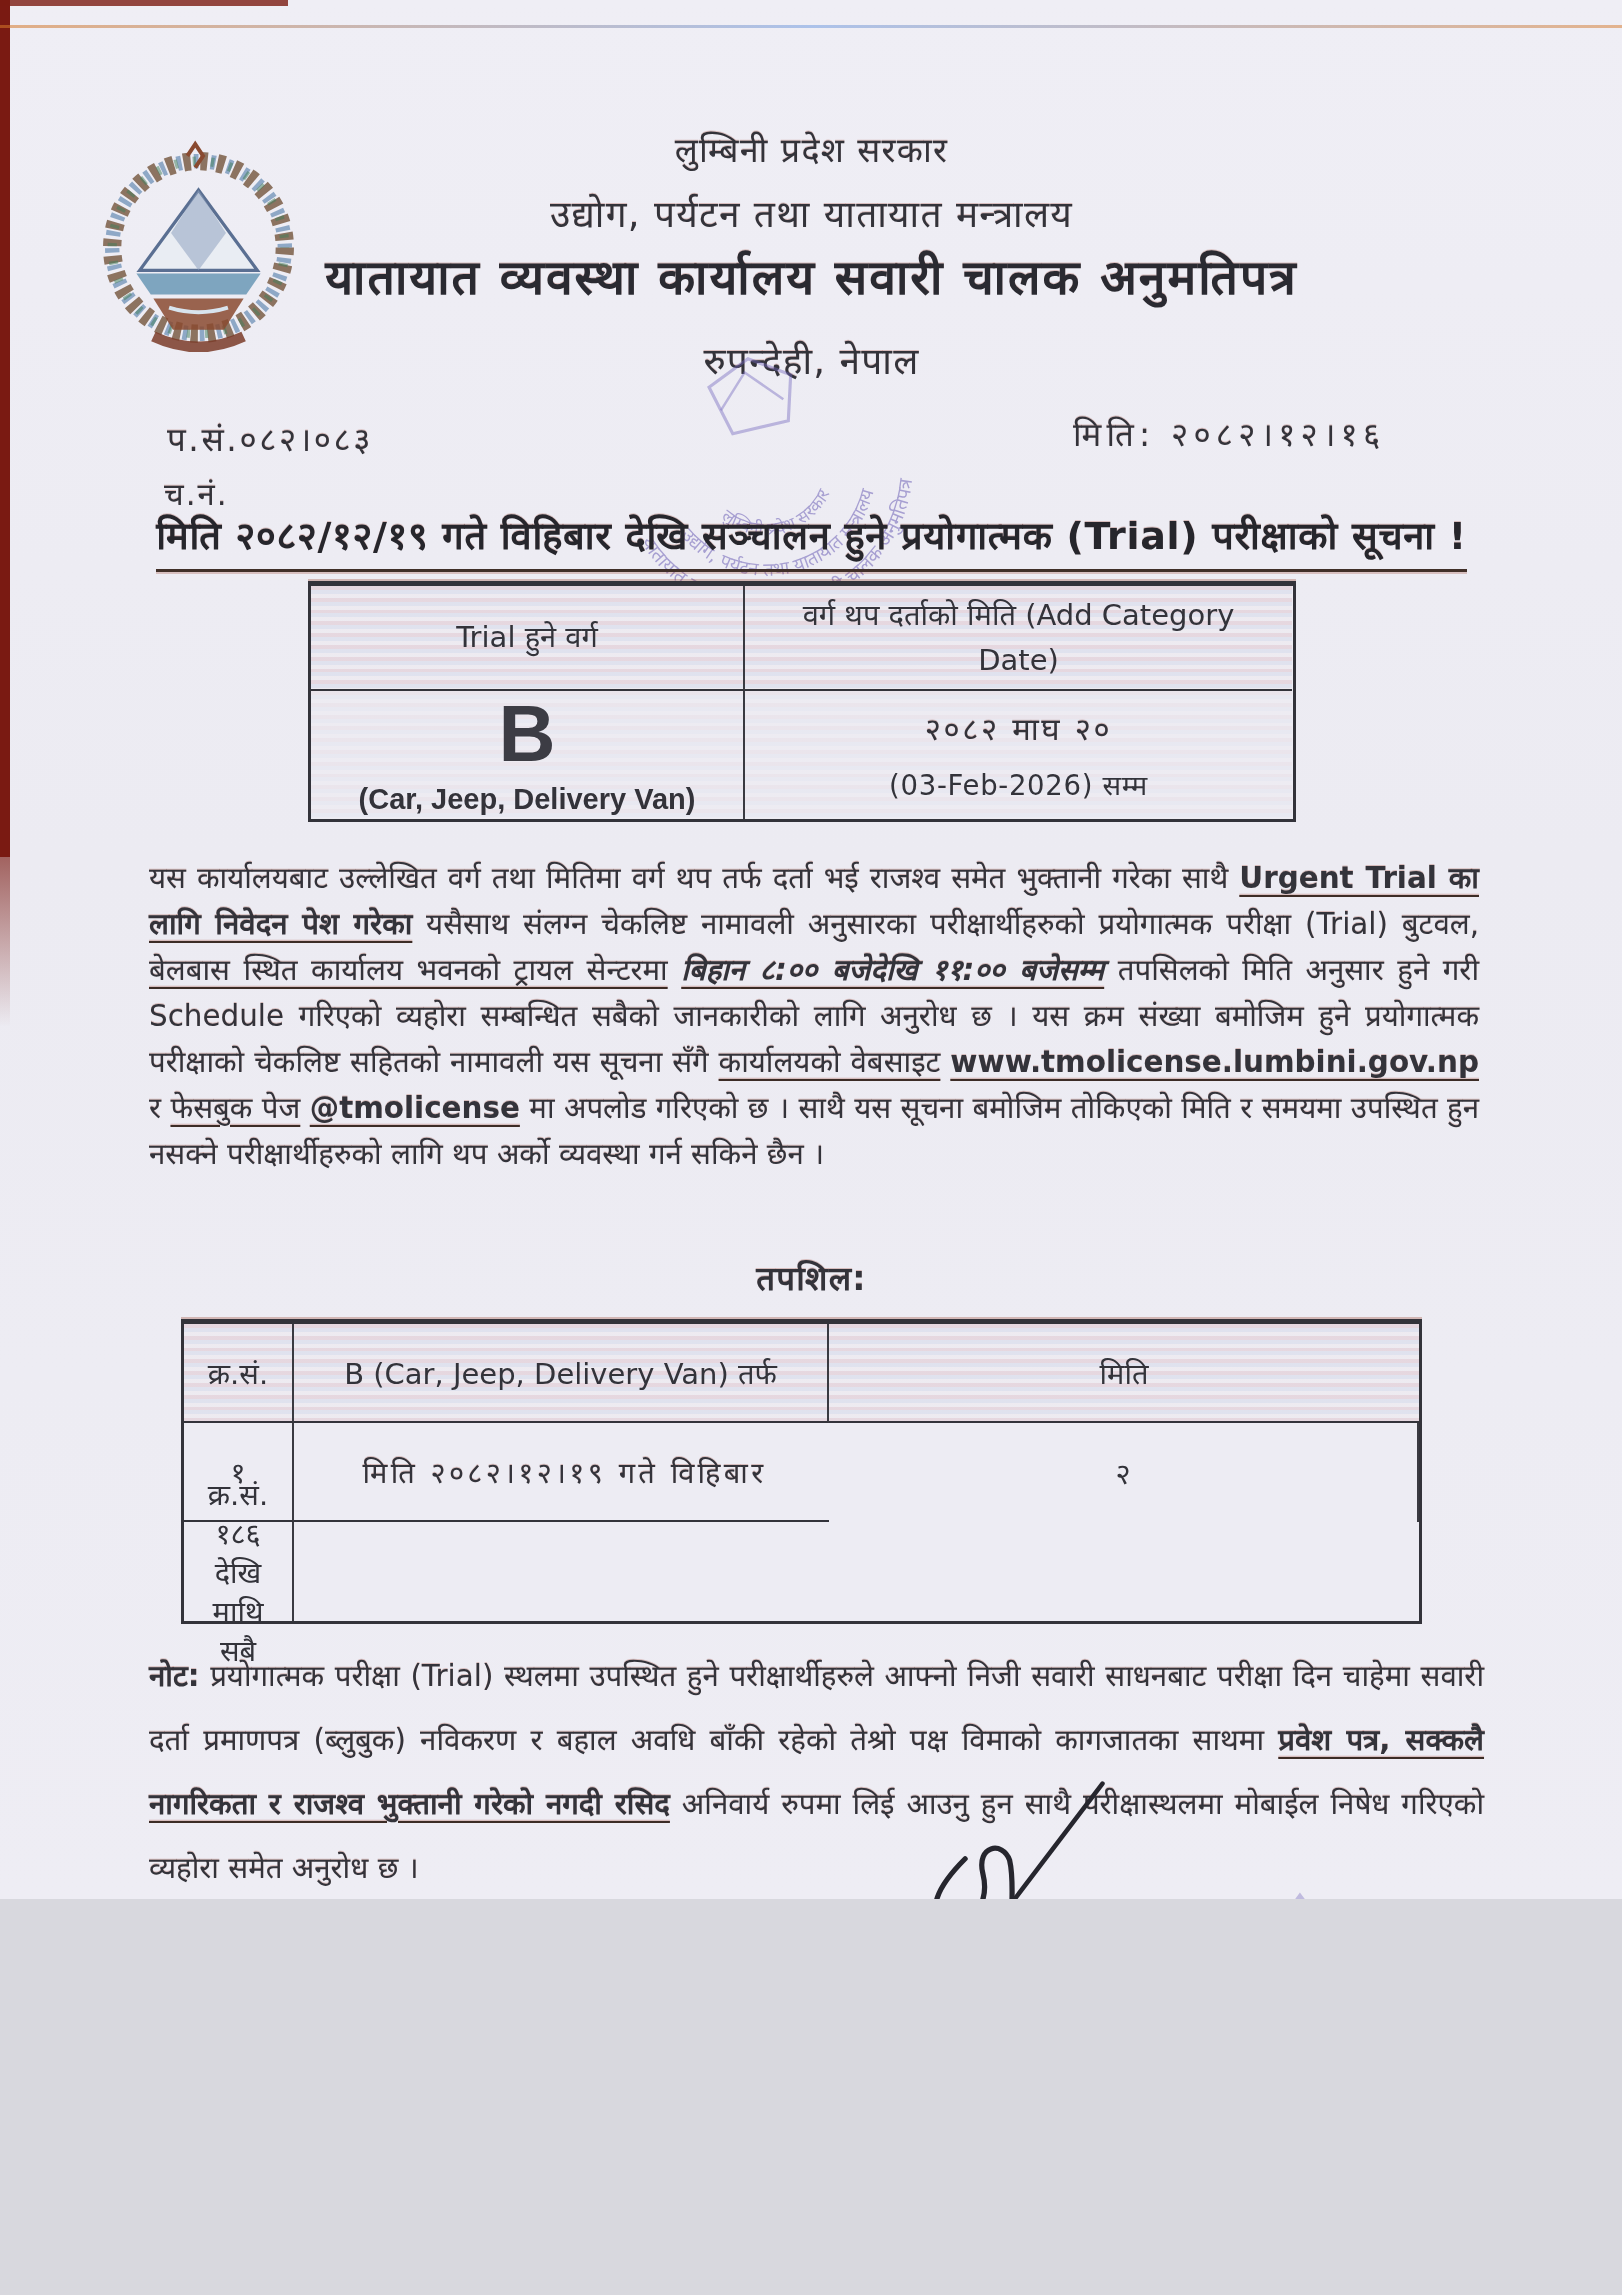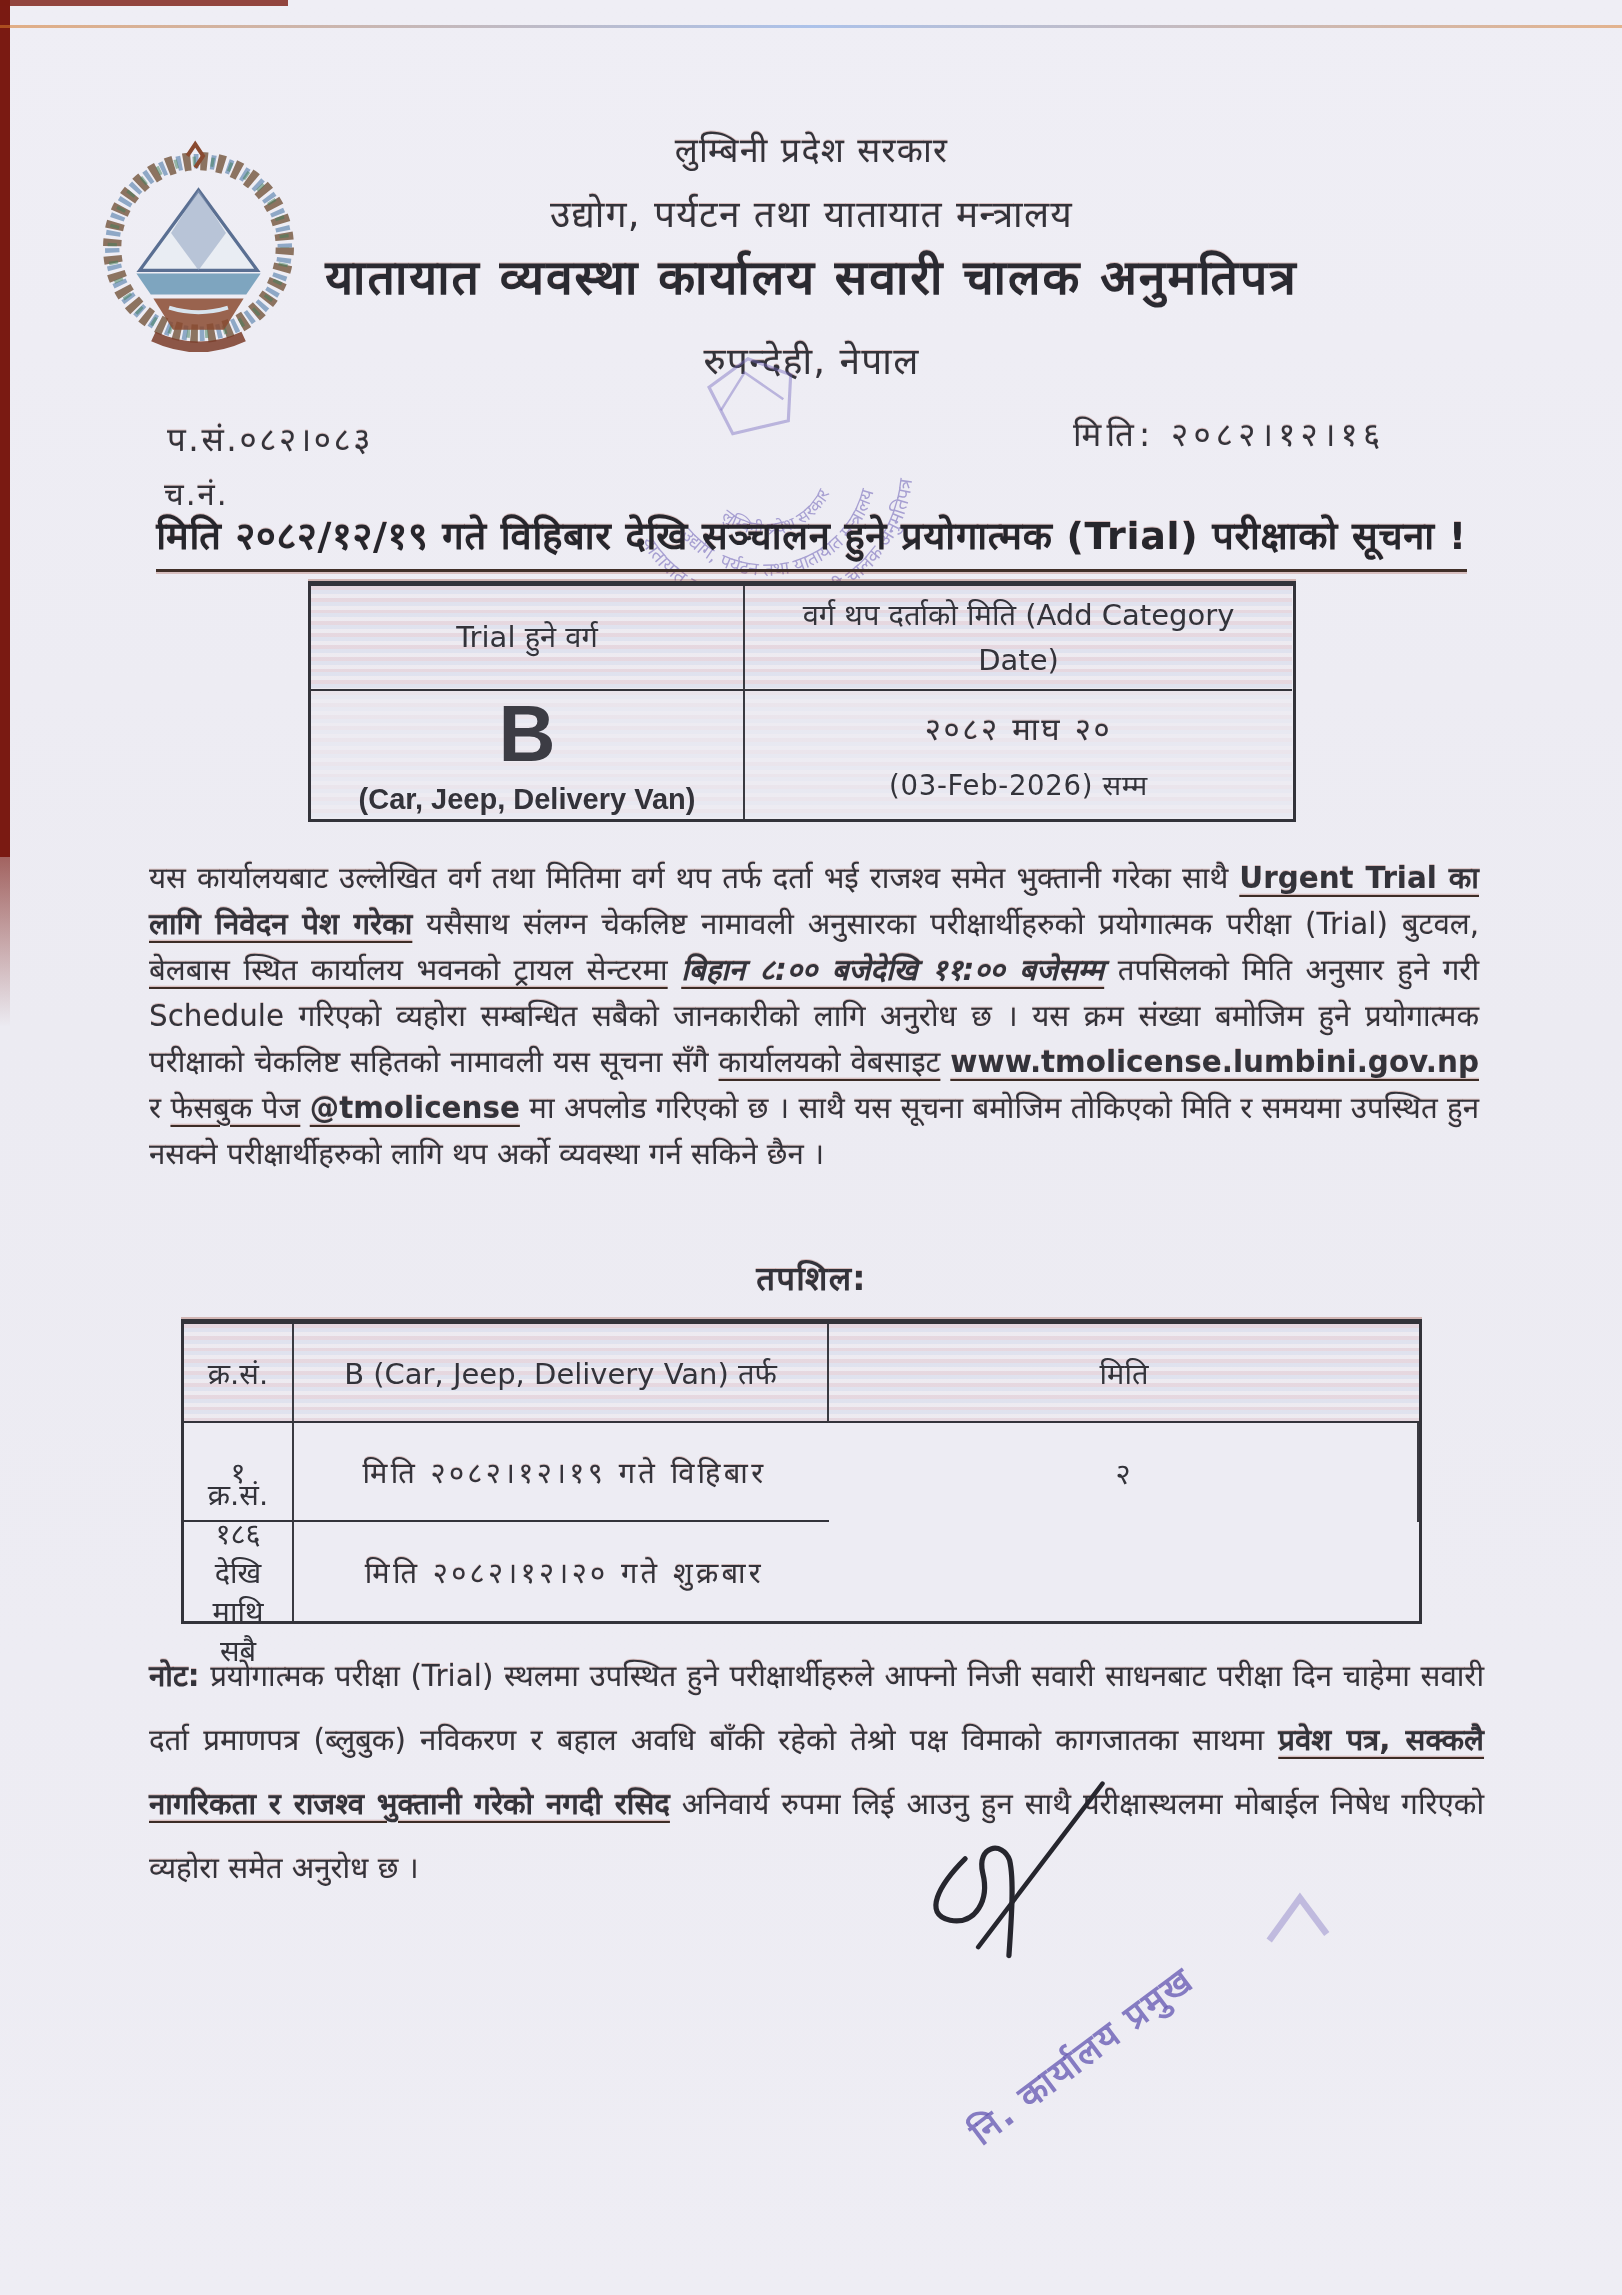--- a/index.html
+++ b/index.html
@@ -1,17 +1,17 @@
 <!DOCTYPE html>
 <html style="font-size:10.5px"><head>
 <meta charset="utf-8">
 <style>
   html,body{margin:0;padding:0;background:#d8d8de;}
   .page{
-    position:relative; width:1623px; height:2295px; overflow:hidden;
+    position:relative; width:1623px; height:1899px; overflow:hidden;
     background:linear-gradient(180deg,#efeef5 0%,#ecebf2 45%,#eeedf4 100%);
     font-family:"DejaVu Sans","Liberation Sans",sans-serif;
     color:#33333a;
   }
   .abs{position:absolute;}
   .center{left:0;width:1623px;text-align:center;}
   .fringe{text-shadow:0 -1.3px 0 rgba(150,55,35,.26);}
 
   
   .edge-left{left:0;top:0;width:9.8px;height:857px;background:#7a1a12;}
@@ -147,21 +147,20 @@
   <div class="tbl t2">
     <div class="cell hdrbg">क्र.सं.</div>
     <div class="cell hdrbg">B (Car, Jeep, Delivery Van) तर्फ</div>
     <div class="cell hdrbg last-col">मिति</div>
 
     <div class="cell">१</div>
     <div class="cell last-col datecell fringe">मिति २०८२।१२।१९ गते विहिबार</div>
 
     <div class="cell last-row">२</div>
     <div class="cell last-row">क्र.सं. १८६ देखि माथि सबै</div>
-    <div class="cell last-row last-col datecell fringe">मिति २०८२।१२।२० गते शुक्रबार</div>
   </div>
 
   <div class="abs note-par fringe"><span class="seg b">नोट:</span><span class="seg "> प्रयोगात्मक परीक्षा (Trial) स्थलमा उपस्थित हुने परीक्षार्थीहरुले आफ्नो निजी सवारी साधनबाट परीक्षा दिन चाहेमा सवारी दर्ता प्रमाणपत्र (ब्लुबुक) नविकरण र बहाल अवधि बाँकी रहेको तेश्रो पक्ष विमाको कागजातका साथमा </span><span class="seg b u">प्रवेश पत्र, सक्कलै नागरिकता र राजश्व भुक्तानी गरेको नगदी रसिद</span><span class="seg "> अनिवार्य रुपमा लिई आउनु हुन साथै परीक्षास्थलमा मोबाईल निषेध गरिएको व्यहोरा समेत अनुरोध छ ।</span></div>
 
   <svg class="abs sig-zone" viewBox="0 0 760 620">
     <path class="sig-ink" stroke-width="7" d="M305,5 L115,255"></path>
     <path class="sig-ink" stroke-width="8" d="M95,120 C55,160 30,205 72,214 C112,222 132,182 122,142 C112,100 152,92 163,122 C170,152 166,210 162,268"></path>
     <polyline class="diag-extra" stroke-width="10" points="560,245 607,180 648,235"></polyline>
     <text class="diag-stamp" x="120" y="560" transform="rotate(-37 120 560)">नि. कार्यालय प्रमुख</text>
   </svg>

